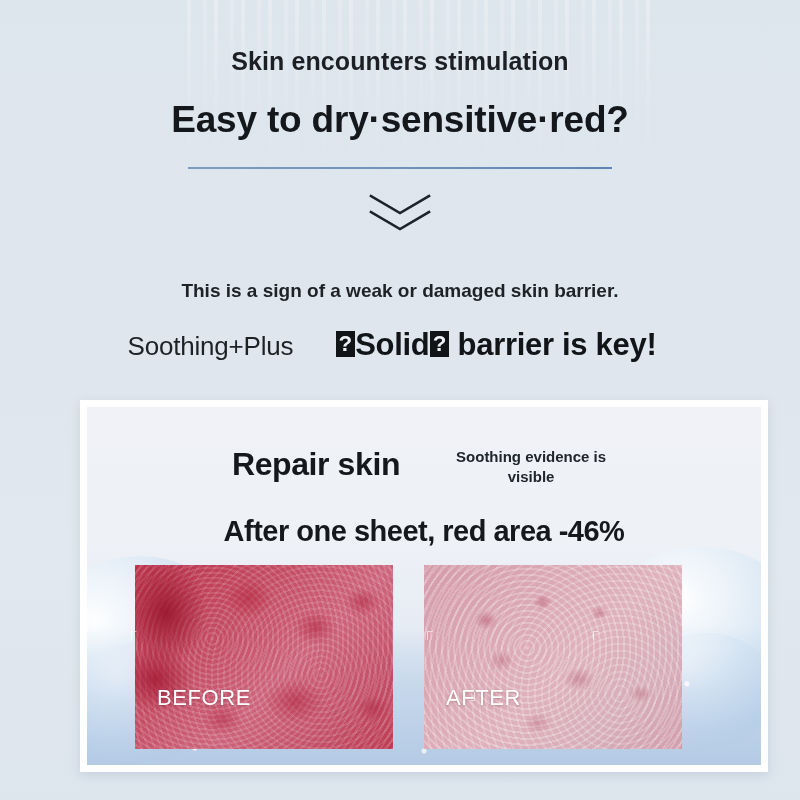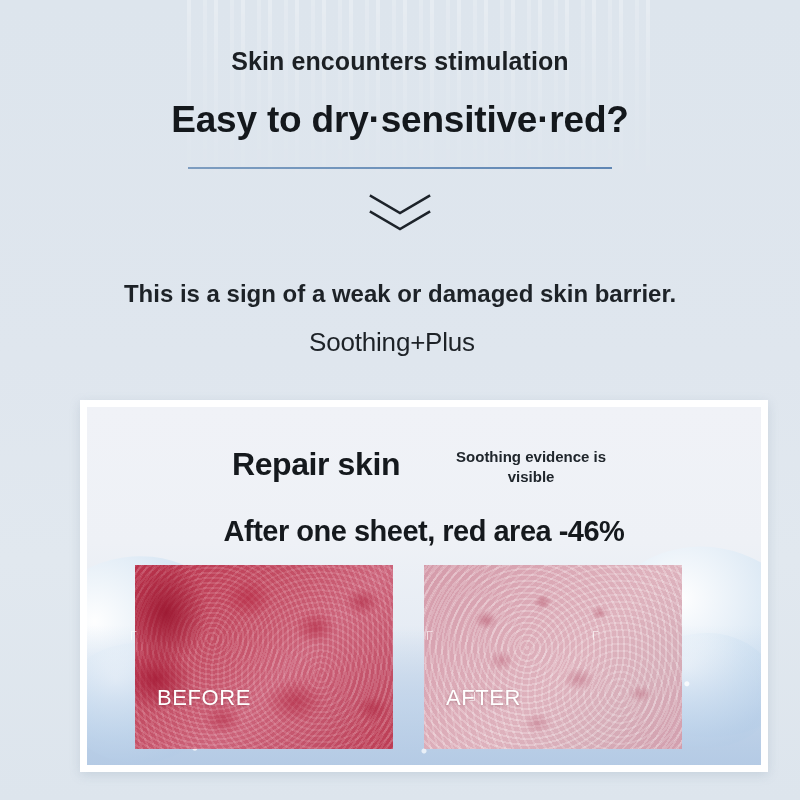--- a/index.html
+++ b/index.html
@@ -46,21 +46,21 @@
     margin:27px auto 0; width:424px; height:2px;
     background: linear-gradient(90deg,#7d9dc0 0%, #6f93bb 45%, #5f86b4 100%);
   }
 
   
   #chevrons { margin:22px auto 0; width:70px; height:44px; display:block; }
 
   
   #sub {
     position:absolute; left:0; right:0; top:280px; text-align:center;
-    font-size:24px; font-weight:600; color:#1d2227;
+    font-size:19px; font-weight:600; color:#1d2227;
   }
   #claim-row {
     position:absolute; left:0; right:16px; top:327px;
     display:flex; align-items:baseline; justify-content:center; gap:42px;
   }
   #soothing { font-size:26px; font-weight:500; color:#1d2227; letter-spacing:-.2px; }
   #claim { font-size:31px; font-weight:700; color:#111518; letter-spacing:-.3px; }
   .tofu {
     display:inline-block; width:.60em; height:.84em; background:#111518;
     position:relative; vertical-align:-.07em; margin:0 .02em;
@@ -187,20 +187,21 @@
     <svg id="chevrons" viewBox="0 0 70 44" fill="none" data-interactable="false">
       <path d="M6 5 L35 22 L64 5" stroke="#1d232a" stroke-width="2.6" stroke-linecap="square" stroke-linejoin="miter"></path>
       <path d="M6 21 L35 38 L64 21" stroke="#1d232a" stroke-width="2.6" stroke-linecap="square" stroke-linejoin="miter"></path>
     </svg>
   </div>
 
   <div id="sub" data-interactable="false">This is a sign of a weak or damaged skin barrier.</div>
 
   <div id="claim-row" data-interactable="false">
     <span id="soothing" data-interactable="false">Soothing+Plus</span>
+    <span id="claim" data-interactable="false"><span class="tofu" data-interactable="false"></span><span data-interactable="false">Solid</span><span class="tofu" data-interactable="false"></span><span data-interactable="false"> barrier is key!</span></span>
   </div>
 
   <div id="card" data-interactable="false">
     <div id="card-inner" data-interactable="false">
 
       <div class="ice" id="ice-l1" data-interactable="false"></div>
       <div class="ice" id="ice-l2" data-interactable="false"></div>
       <div class="ice" id="ice-r1" data-interactable="false"></div>
       <div class="ice" id="ice-r2" data-interactable="false"></div>
       <div id="frost" data-interactable="false"></div>

